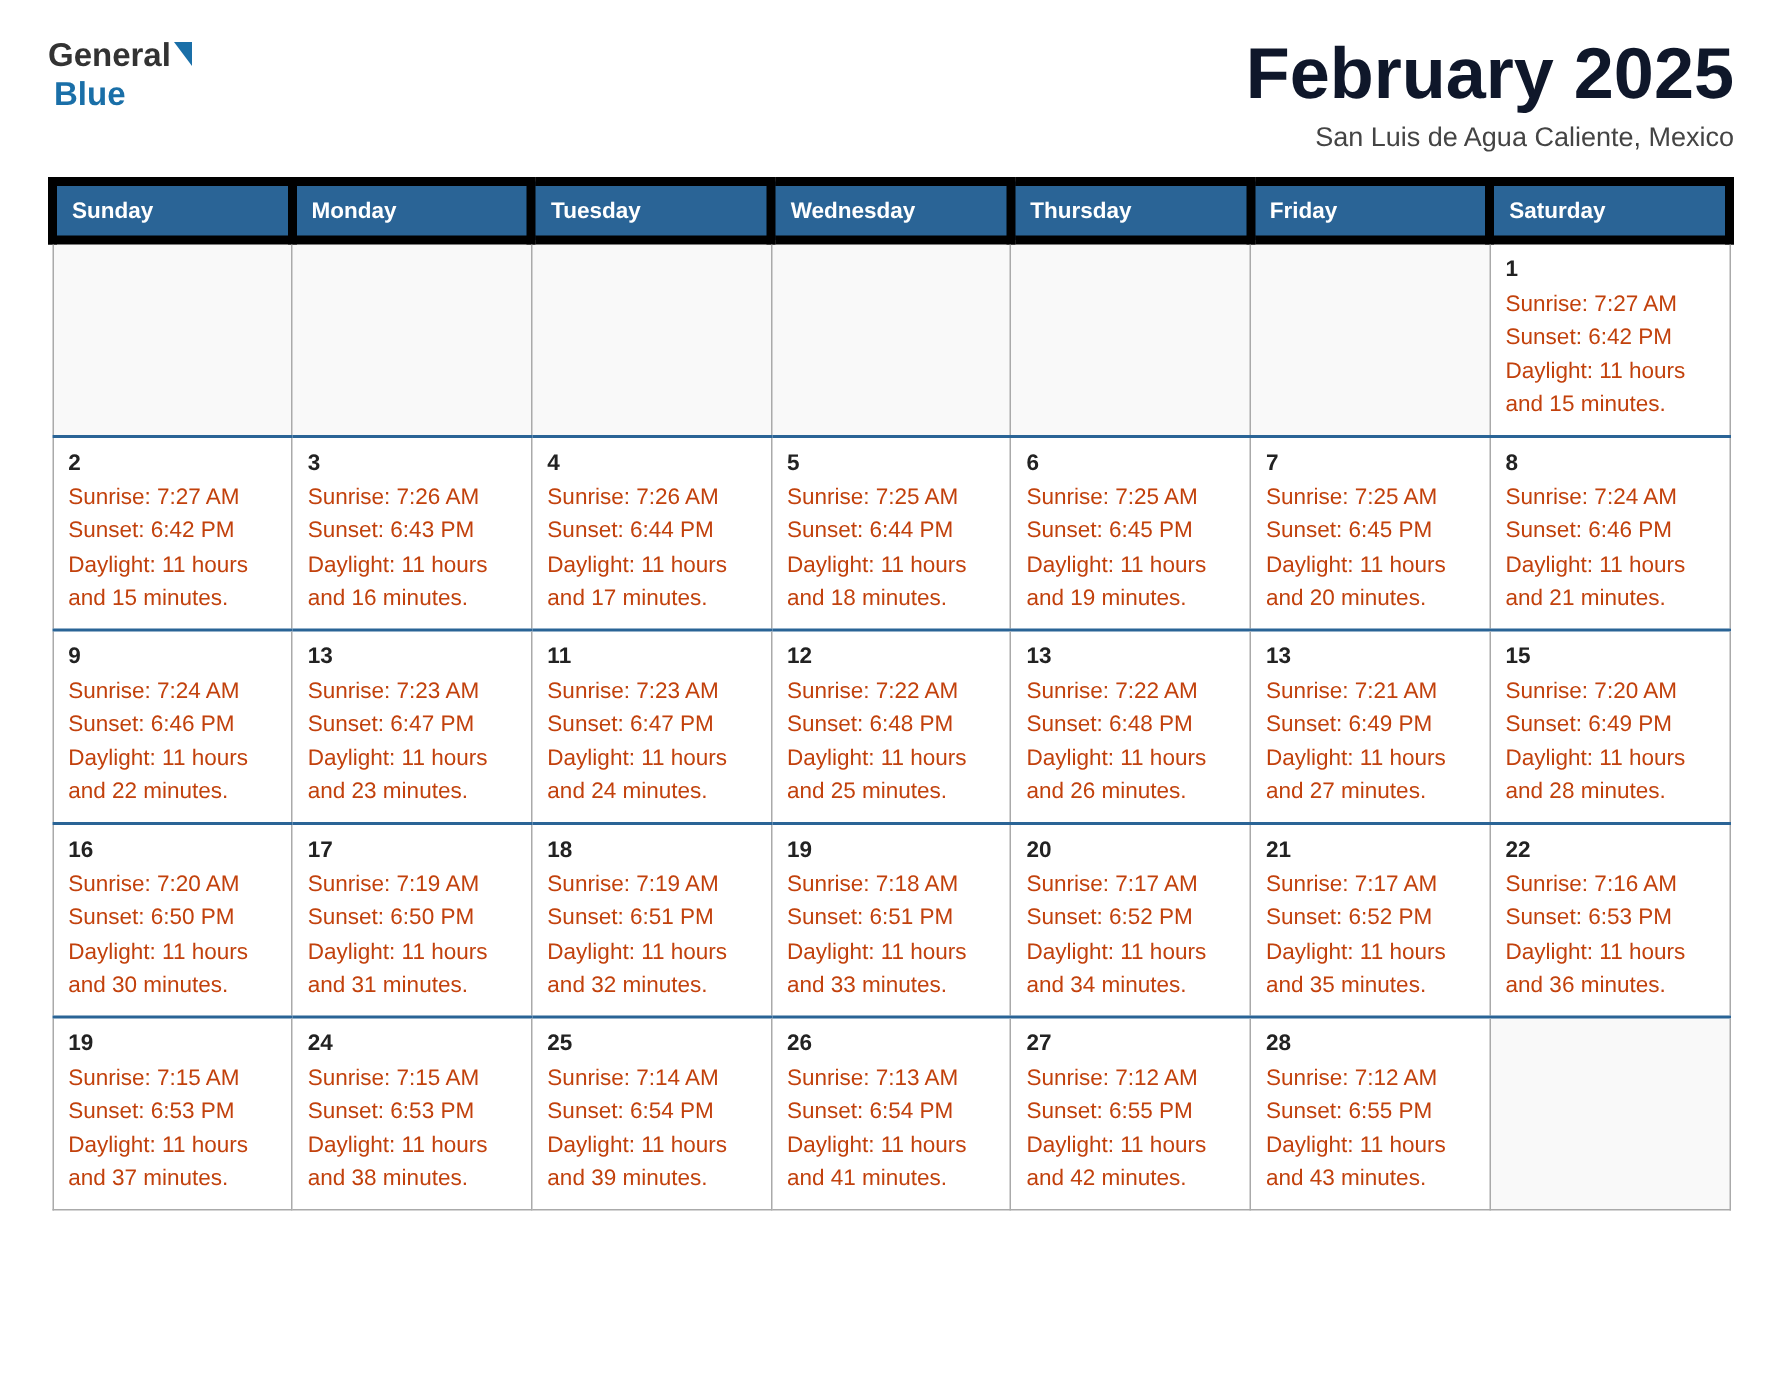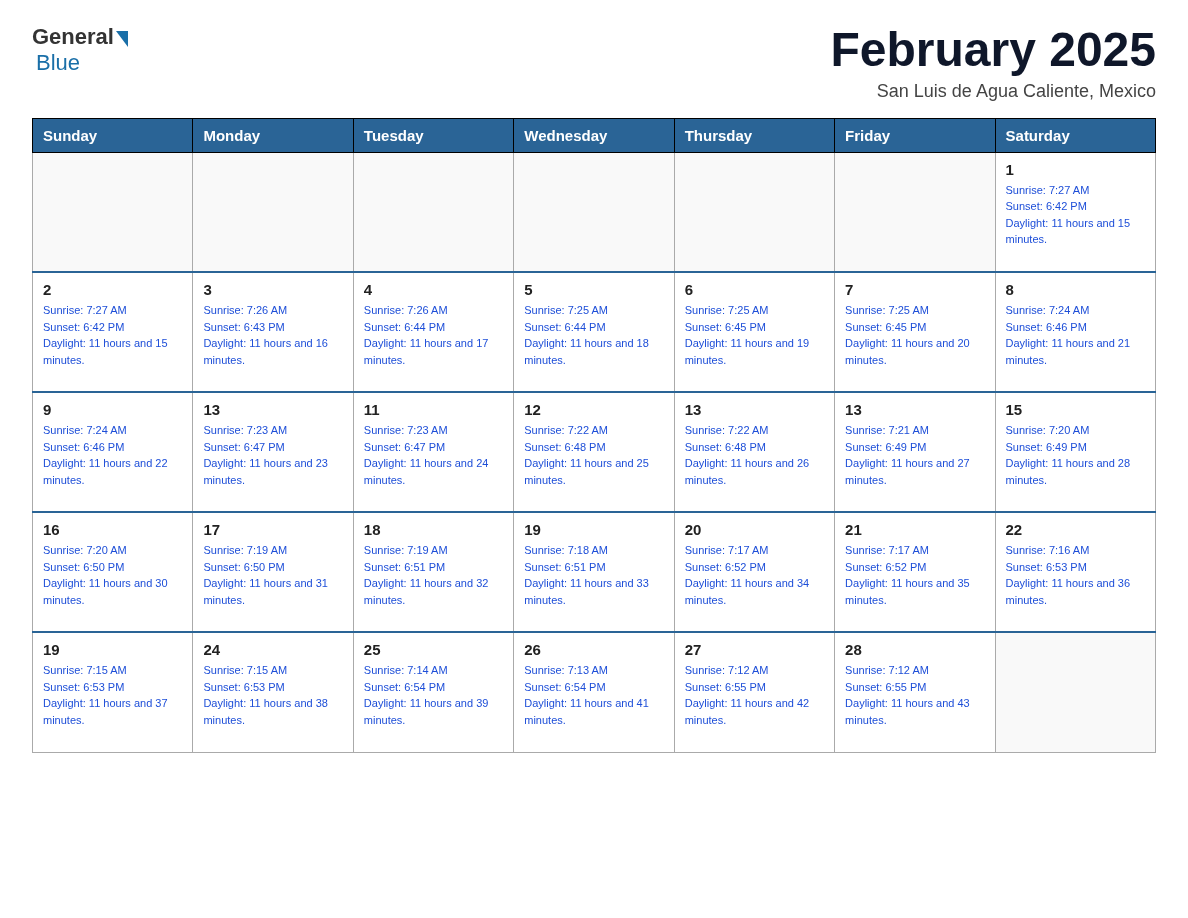--- a/index.html
+++ b/index.html
@@ -16,39 +16,38 @@
       align-items: flex-start;
       margin-bottom: 16px;
     }
     .logo {
       display: flex;
       flex-direction: column;
       align-items: flex-start;
     }
     .logo-top {
       display: flex;
-      align-items: center;
     }
     .logo-general {
       font-size: 22px;
       font-weight: bold;
       color: #333;
     }
     .logo-arrow {
       width: 0;
       height: 0;
       border-left: 12px solid transparent;
       border-right: 0px solid transparent;
       border-top: 16px solid #1a6fa8;
       margin-left: 2px;
       margin-top: 4px;
     }
     .logo-blue {
       font-size: 22px;
-      font-weight: normal;
+      font-weight: bold;
       color: #1a6fa8;
       margin-left: 4px;
     }
     .title-block {
       text-align: right;
     }
     .month-title {
       font-size: 48px;
       font-weight: bold;
       color: #0f172a;
@@ -64,42 +63,42 @@
       border-collapse: collapse;
       border: 1px solid #888;
     }
     .calendar-table th {
       background-color: #2a6496;
       color: #fff;
       padding: 8px 10px;
       font-size: 15px;
       font-weight: bold;
       text-align: left;
-      border: 1px solid #000000;
+      border: 6px solid #000000;
     }
     .calendar-table td {
       vertical-align: top;
       border: 1px solid #aaa;
       padding: 8px 10px;
       width: 14.28%;
       height: 120px;
       font-size: 13px;
       color: #333;
     }
     .day-num {
       font-size: 15px;
       font-weight: bold;
       color: #222;
       display: block;
       margin-bottom: 4px;
     }
     .day-info {
-      font-size: 11px;
+      font-size: 15px;
       line-height: 1.5;
-      color: #1d4ed8;
+      color: #c2410c;
     }
     .empty-cell {
       background: #f9f9f9;
     }
     .row-divider td {
       border-top: 2px solid #2a6496;
     }
   </style>
 </head>
 <body>

